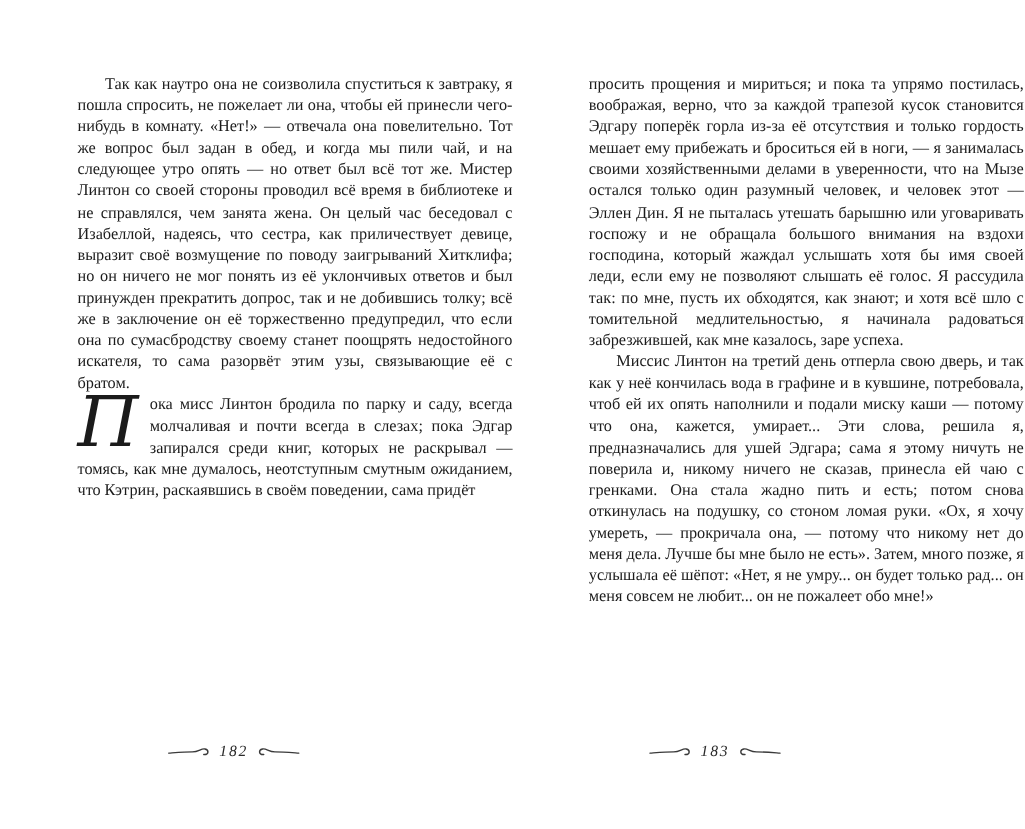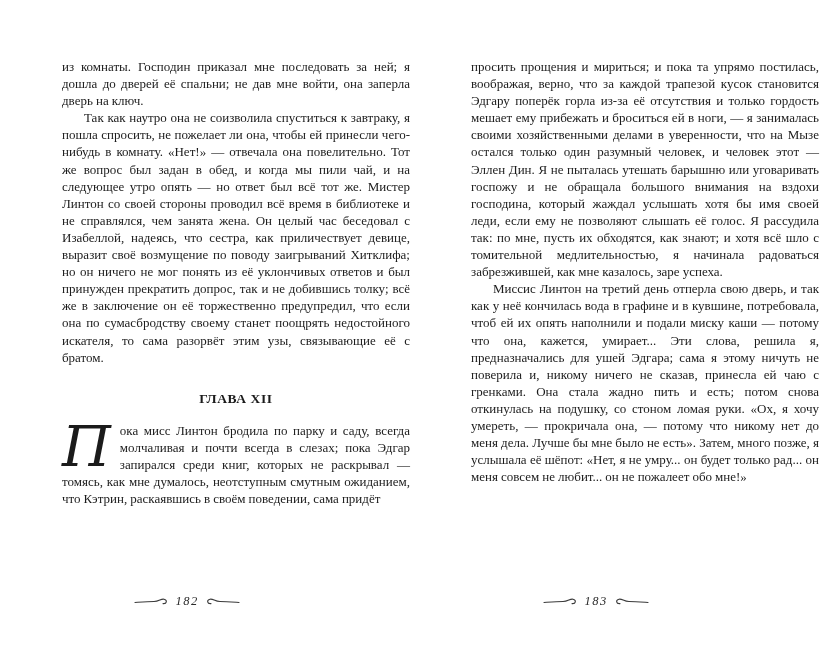--- a/index.html
+++ b/index.html
@@ -52,40 +52,38 @@
   }
   .footer {
     position: absolute;
     top: 594px;
     display: flex;
     align-items: center;
     justify-content: center;
     gap: 5px;
   }
   .footer-left  { left: 62px;  width: 250px; }
-  .footer-right { left: 460px; width: 272px; font-family: Liberation Serif, serif; }
+  .footer-right { left: 436px; width: 272px; font-family: Liberation Serif, serif; }
   .page-num {
     font-style: italic;
     font-size: 12.5px;
     letter-spacing: 1.5px;
     color: #2a2a2a;
   }
   .flourish { display: inline-flex; align-items: center; }
   .flourish svg { display: block; }
   .mirrored { transform: scaleX(-1); }
 </style>
 </head>
 <body>
 
 <div class="book">
 
   <div class="page page-left" lang="ru">
-    <p class="para">из комнаты. Господин приказал мне последовать за ней; я дошла до дверей её спальни; не дав мне войти, она заперла дверь на ключ.</p>
     <p class="para indent">Так как наутро она не соизволила спуститься к завтраку, я пошла спросить, не пожелает ли она, чтобы ей принесли чего-нибудь в комнату. «Нет!» — отвечала она повелительно. Тот же вопрос был задан в обед, и когда мы пили чай, и на следующее утро опять — но ответ был всё тот же. Мистер Линтон со своей стороны проводил всё время в библиотеке и не справлялся, чем занята жена. Он целый час беседовал с Изабеллой, надеясь, что сестра, как приличествует девице, выразит своё возмущение по поводу заигрываний Хитклифа; но он ничего не мог понять из её уклончивых ответов и был принужден прекратить допрос, так и не добившись толку; всё же в заключение он её торжественно предупредил, что если она по сумасбродству своему станет поощрять недостойного искателя, то сама разорвёт этим узы, связывающие её с братом.</p>
-    <h2 class="chapter-heading">ГЛАВА XII</h2>
     <p class="para chapter-start"><span class="dropcap">П</span><span>ока мисс Линтон бродила по парку и саду, всегда молчаливая и почти всегда в слезах; пока Эдгар запирался среди книг, которых не раскрывал — томясь, как мне думалось, неотступным смутным ожиданием, что Кэтрин, раскаявшись в своём поведении, сама придёт</span></p>
   </div>
 
   <div class="page page-right" lang="ru">
     <p class="para">просить прощения и мириться; и пока та упрямо постилась, воображая, верно, что за каждой трапезой кусок становится Эдгару поперёк горла из-за её отсутствия и только гордость мешает ему прибежать и броситься ей в ноги, — я занималась своими хозяйственными делами в уверенности, что на Мызе остался только один разумный человек, и человек этот — Эллен Дин. Я не пыталась утешать барышню или уговаривать госпожу и не обращала большого внимания на вздохи господина, который жаждал услышать хотя бы имя своей леди, если ему не позволяют слышать её голос. Я рассудила так: по мне, пусть их обходятся, как знают; и хотя всё шло с томительной медлительностью, я начинала радоваться забрезжившей, как мне казалось, заре успеха.</p>
     <p class="para indent">Миссис Линтон на третий день отперла свою дверь, и так как у неё кончилась вода в графине и в кувшине, потребовала, чтоб ей их опять наполнили и подали миску каши — потому что она, кажется, умирает... Эти слова, решила я, предназначались для ушей Эдгара; сама я этому ничуть не поверила и, никому ничего не сказав, принесла ей чаю с гренками. Она стала жадно пить и есть; потом снова откинулась на подушку, со стоном ломая руки. «Ох, я хочу умереть, — прокричала она, — потому что никому нет до меня дела. Лучше бы мне было не есть». Затем, много позже, я услышала её шёпот: «Нет, я не умру... он будет только рад... он меня совсем не любит... он не пожалеет обо мне!»</p>
   </div>
 
   <div class="footer footer-left">
     <span class="flourish">

